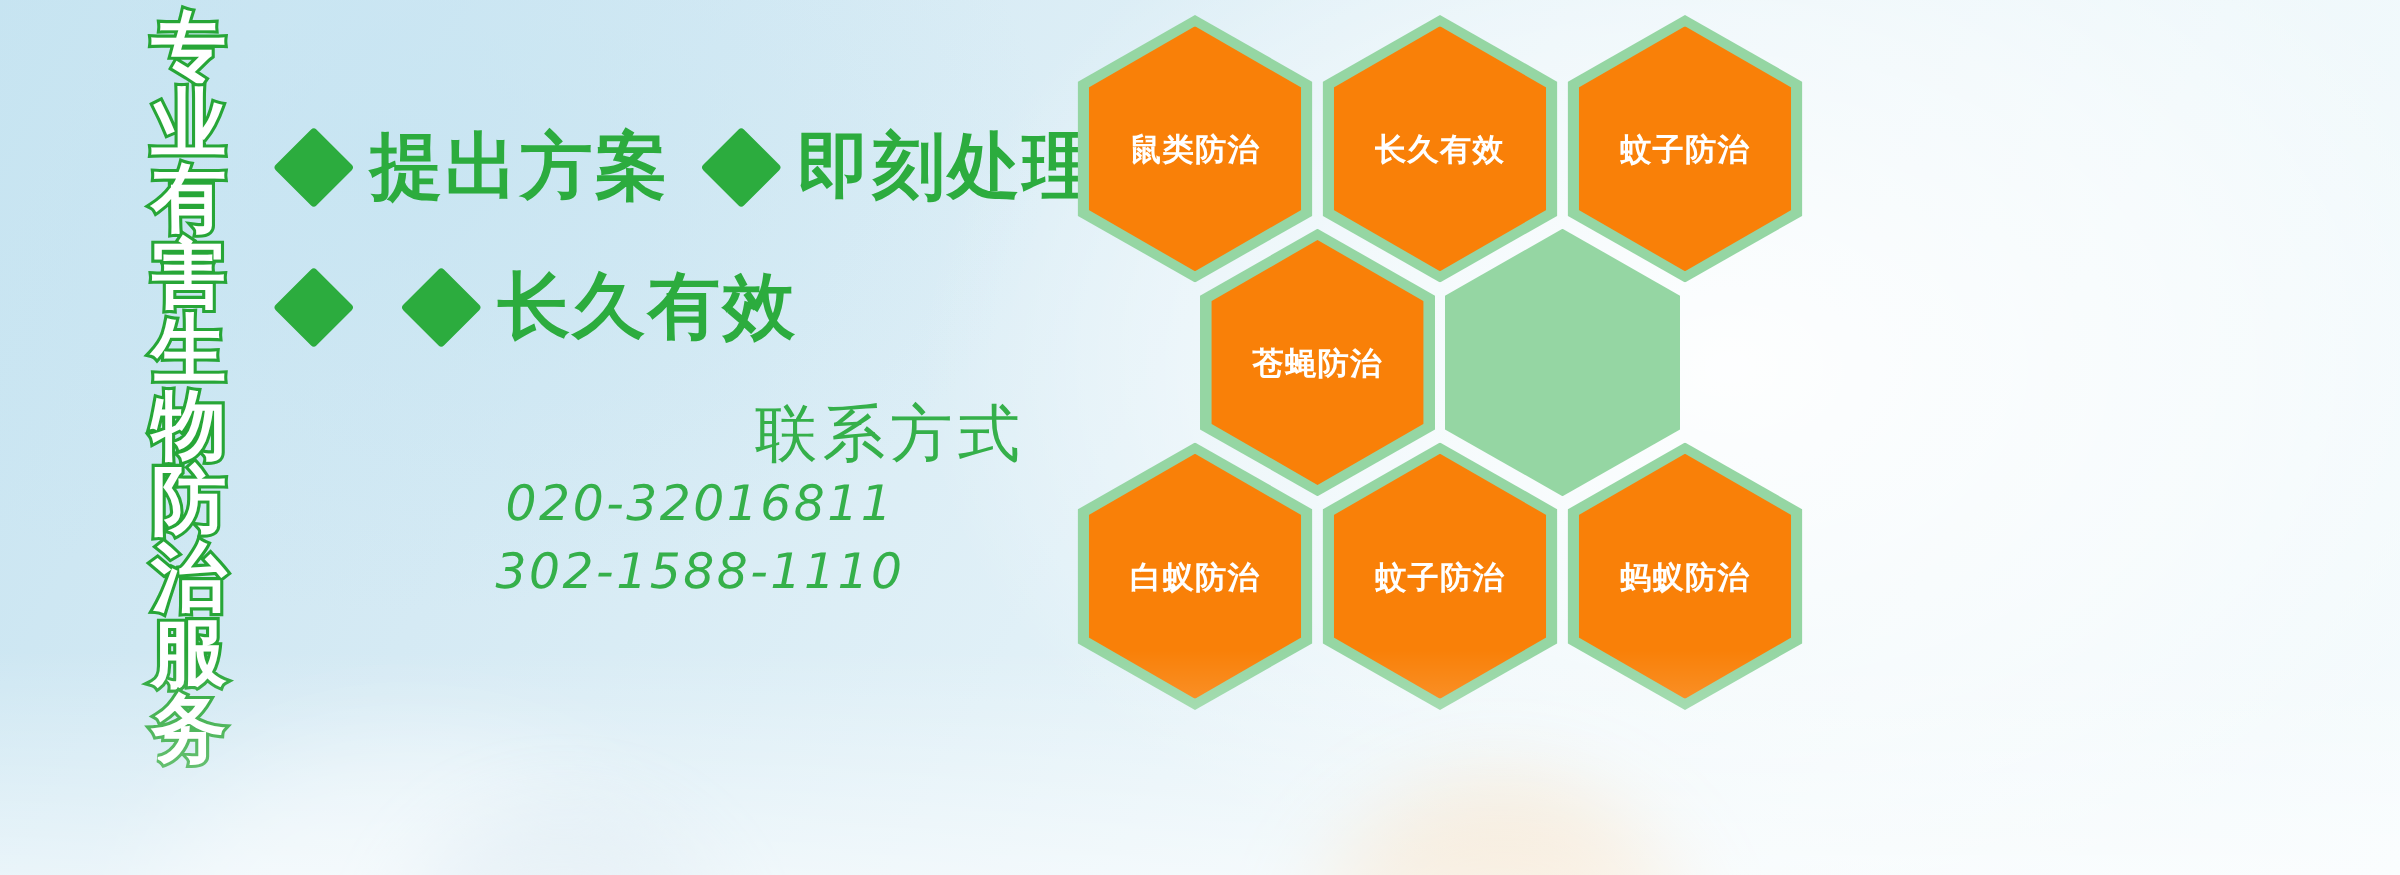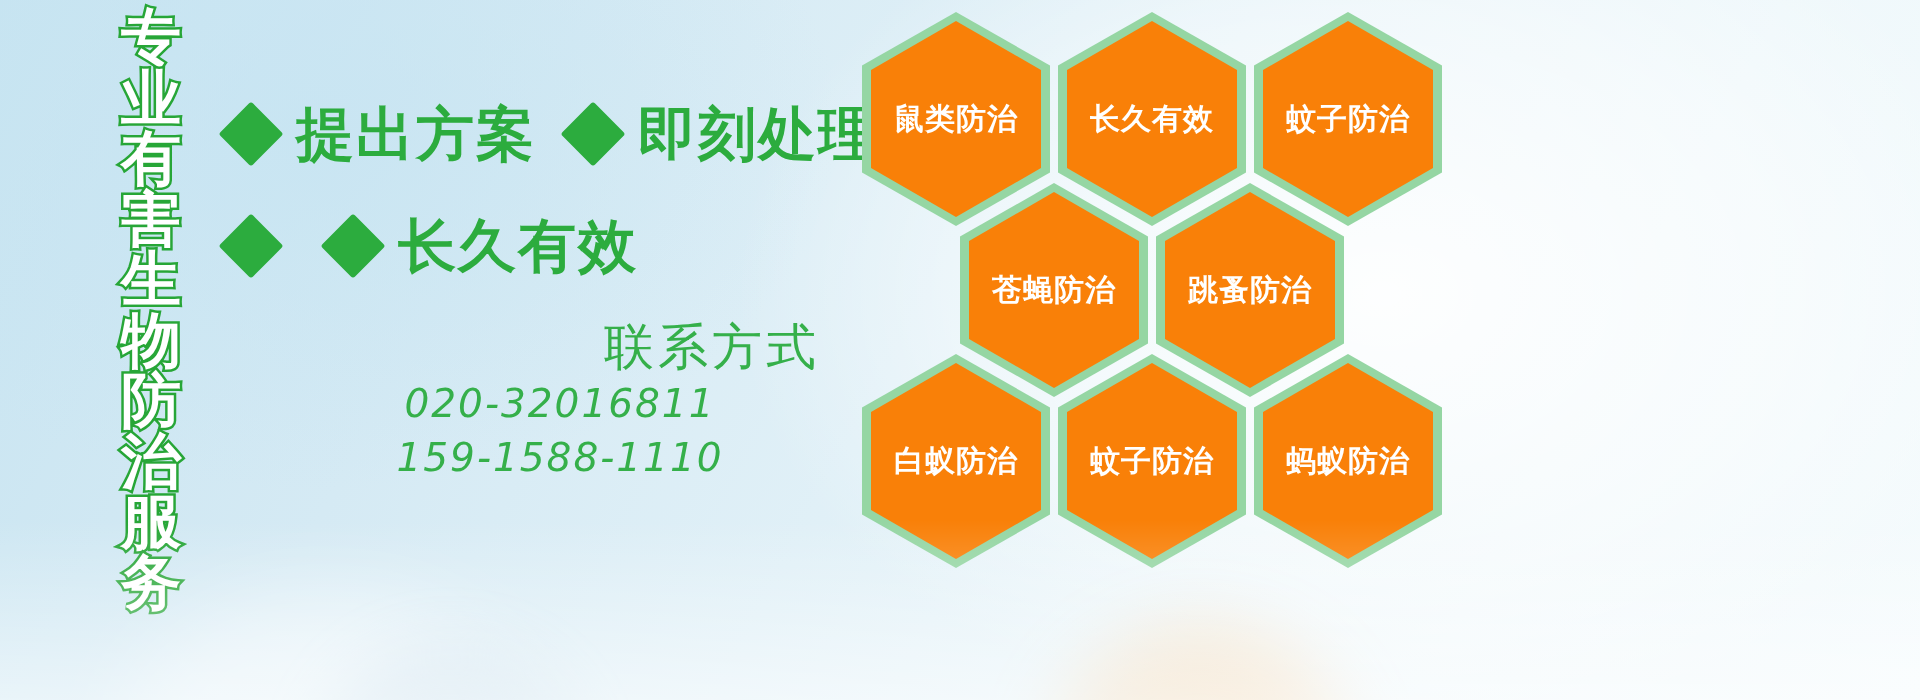--- a/index.html
+++ b/index.html
@@ -153,21 +153,21 @@
   .hex-inner {
     position: absolute;
     inset: 9px;
     background: #f98008;
     clip-path: polygon(50% 0%, 100% 25%, 100% 75%, 50% 100%, 0% 75%, 0% 25%);
     display: flex;
     align-items: center;
     justify-content: center;
   }
   .hex-label {
-    font-size: 30px;
+    font-size: 25px;
     font-weight: 700;
     color: #ffffff;
     letter-spacing: 1px;
     white-space: nowrap;
     text-align: center;
   }
 </style>
 </head>
 <body>
 
@@ -208,21 +208,21 @@
       <div class="feature-item">
         <span class="diamond-icon"></span>
         <span class="feature-label">长久有效</span>
       </div>
     </div>
   </div>
 
   <div id="contact-block">
     <div id="contact-title">联系方式</div>
     <div class="phone-line">020-32016811</div>
-    <div class="phone-line">159-1588-1110</div>
+    <div class="phone-line">302-1588-1110</div>
   </div>
 
   <div id="hex-grid">
 
     <div class="hex-cell" style="left:0px;   top:8px;">
       <div class="hex-outer"></div>
       <div class="hex-inner">
         <span class="hex-label">鼠类防治</span>
       </div>
     </div>
@@ -240,23 +240,20 @@
     </div>
 
     <div class="hex-cell" style="left:98px;  top:179px;">
       <div class="hex-outer"></div>
       <div class="hex-inner">
         <span class="hex-label">苍蝇防治</span>
       </div>
     </div>
     <div class="hex-cell" style="left:294px; top:179px;">
       <div class="hex-outer"></div>
-      <div class="hex-inner">
-        <span class="hex-label">跳蚤防治</span>
-      </div>
     </div>
 
     <div class="hex-cell" style="left:0px;   top:350px;">
       <div class="hex-outer"></div>
       <div class="hex-inner">
         <span class="hex-label">白蚁防治</span>
       </div>
     </div>
     <div class="hex-cell" style="left:196px; top:350px;">
       <div class="hex-outer"></div>

